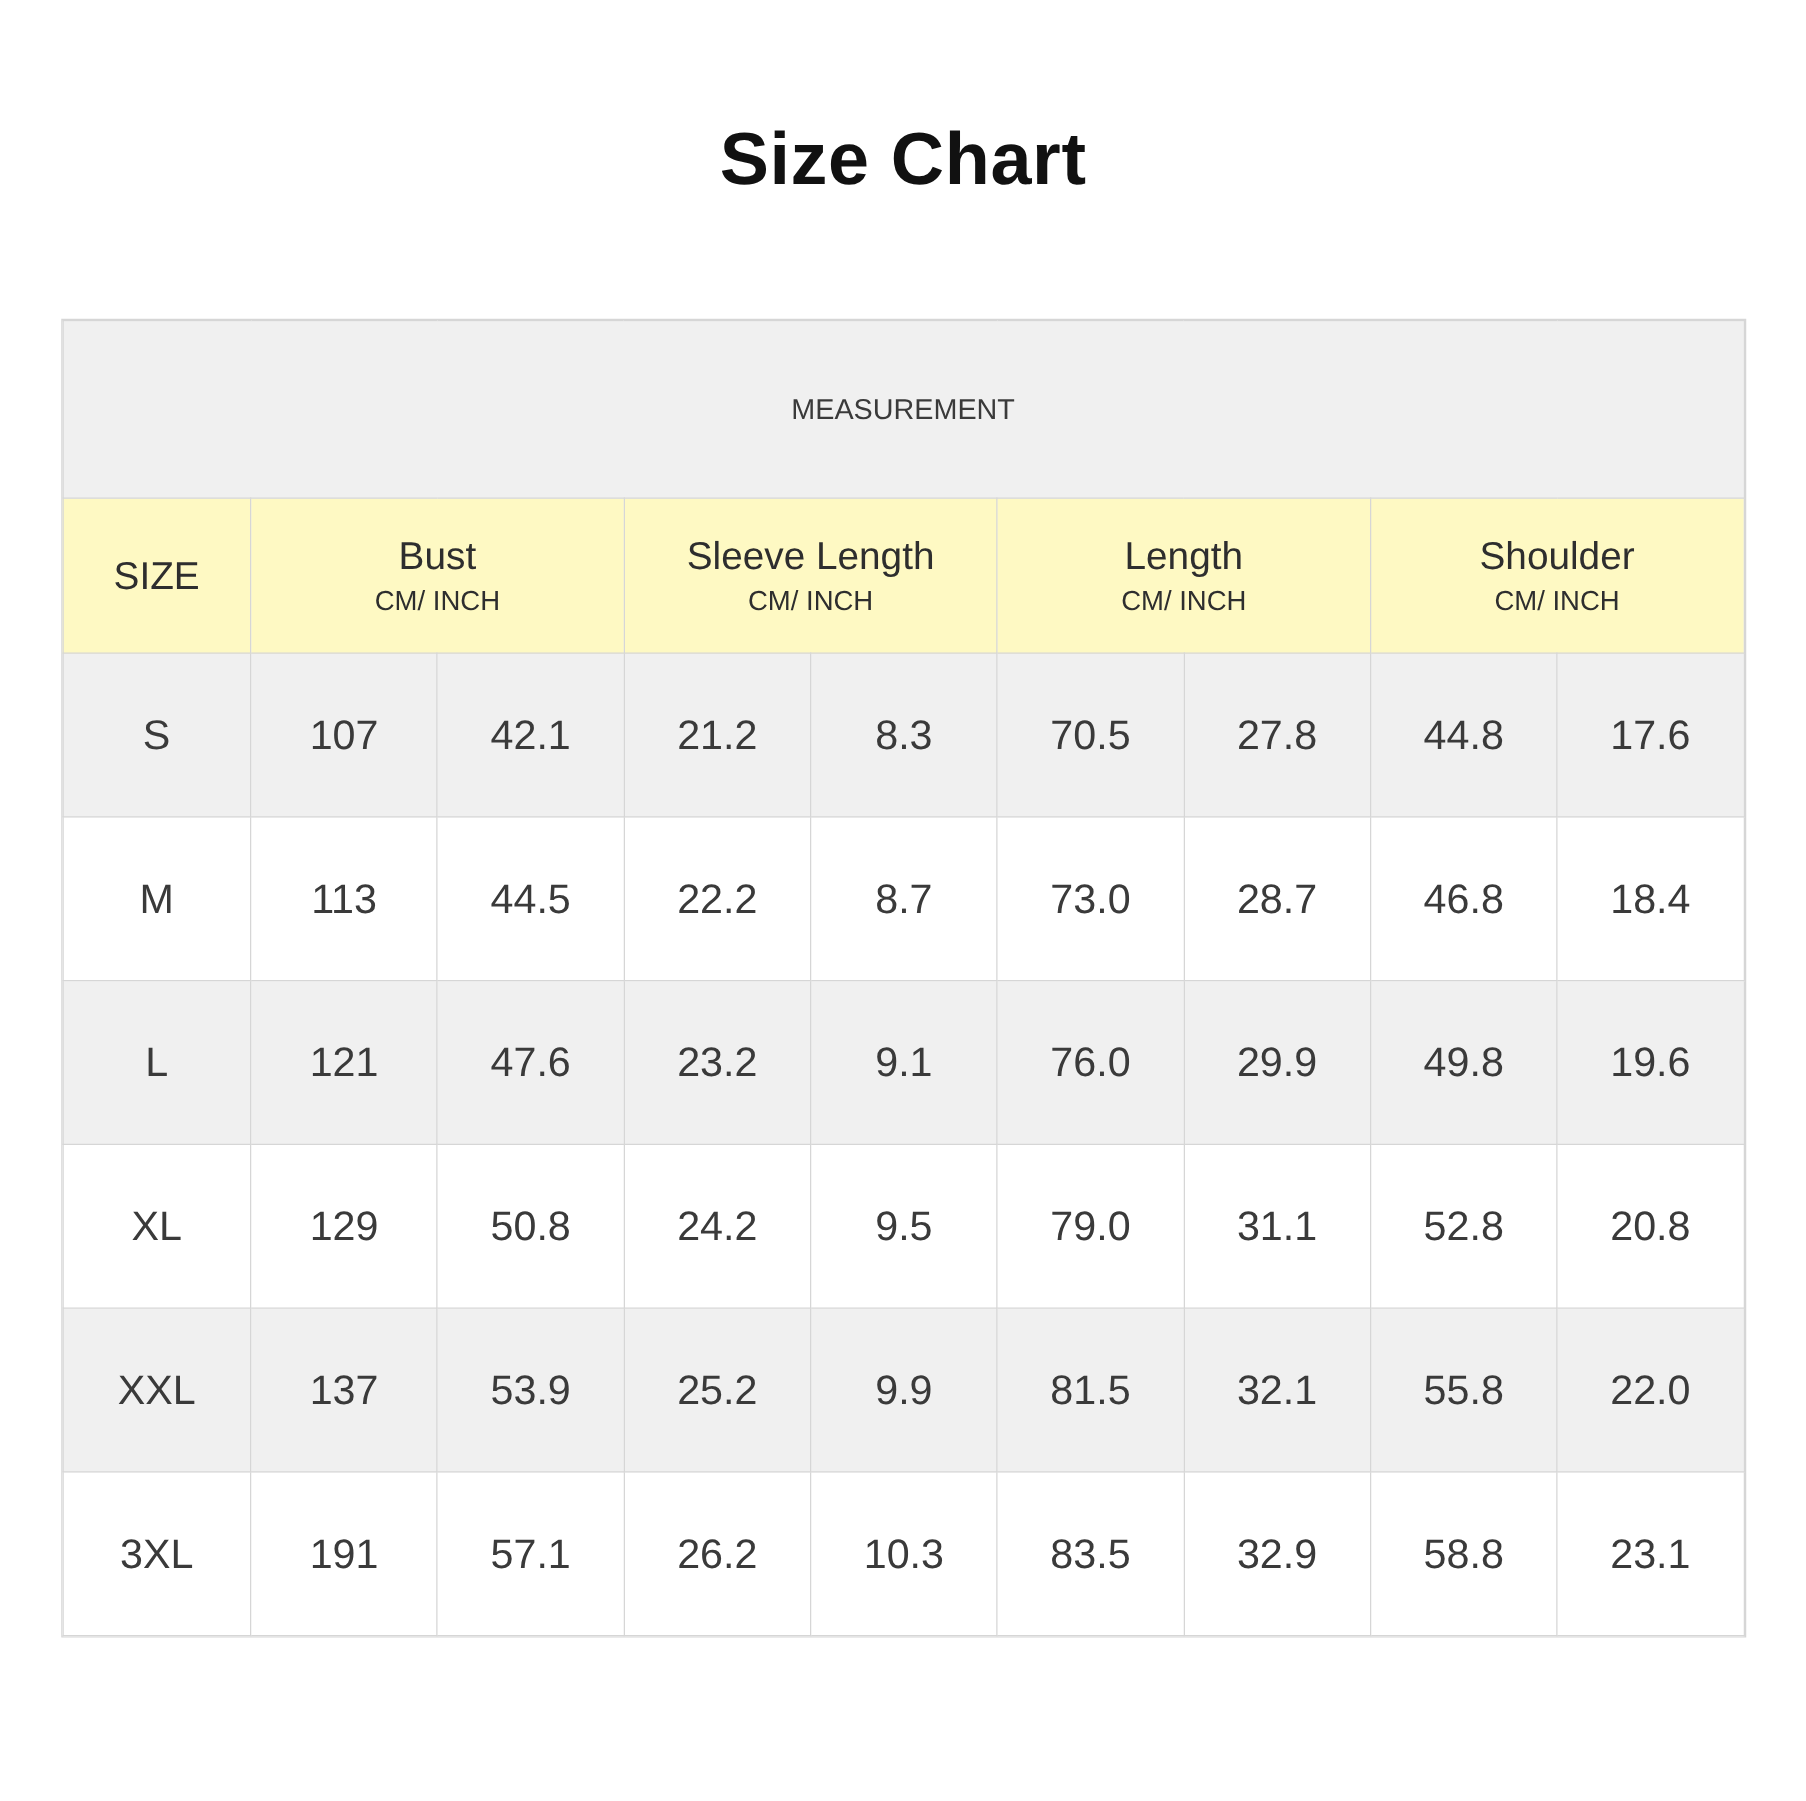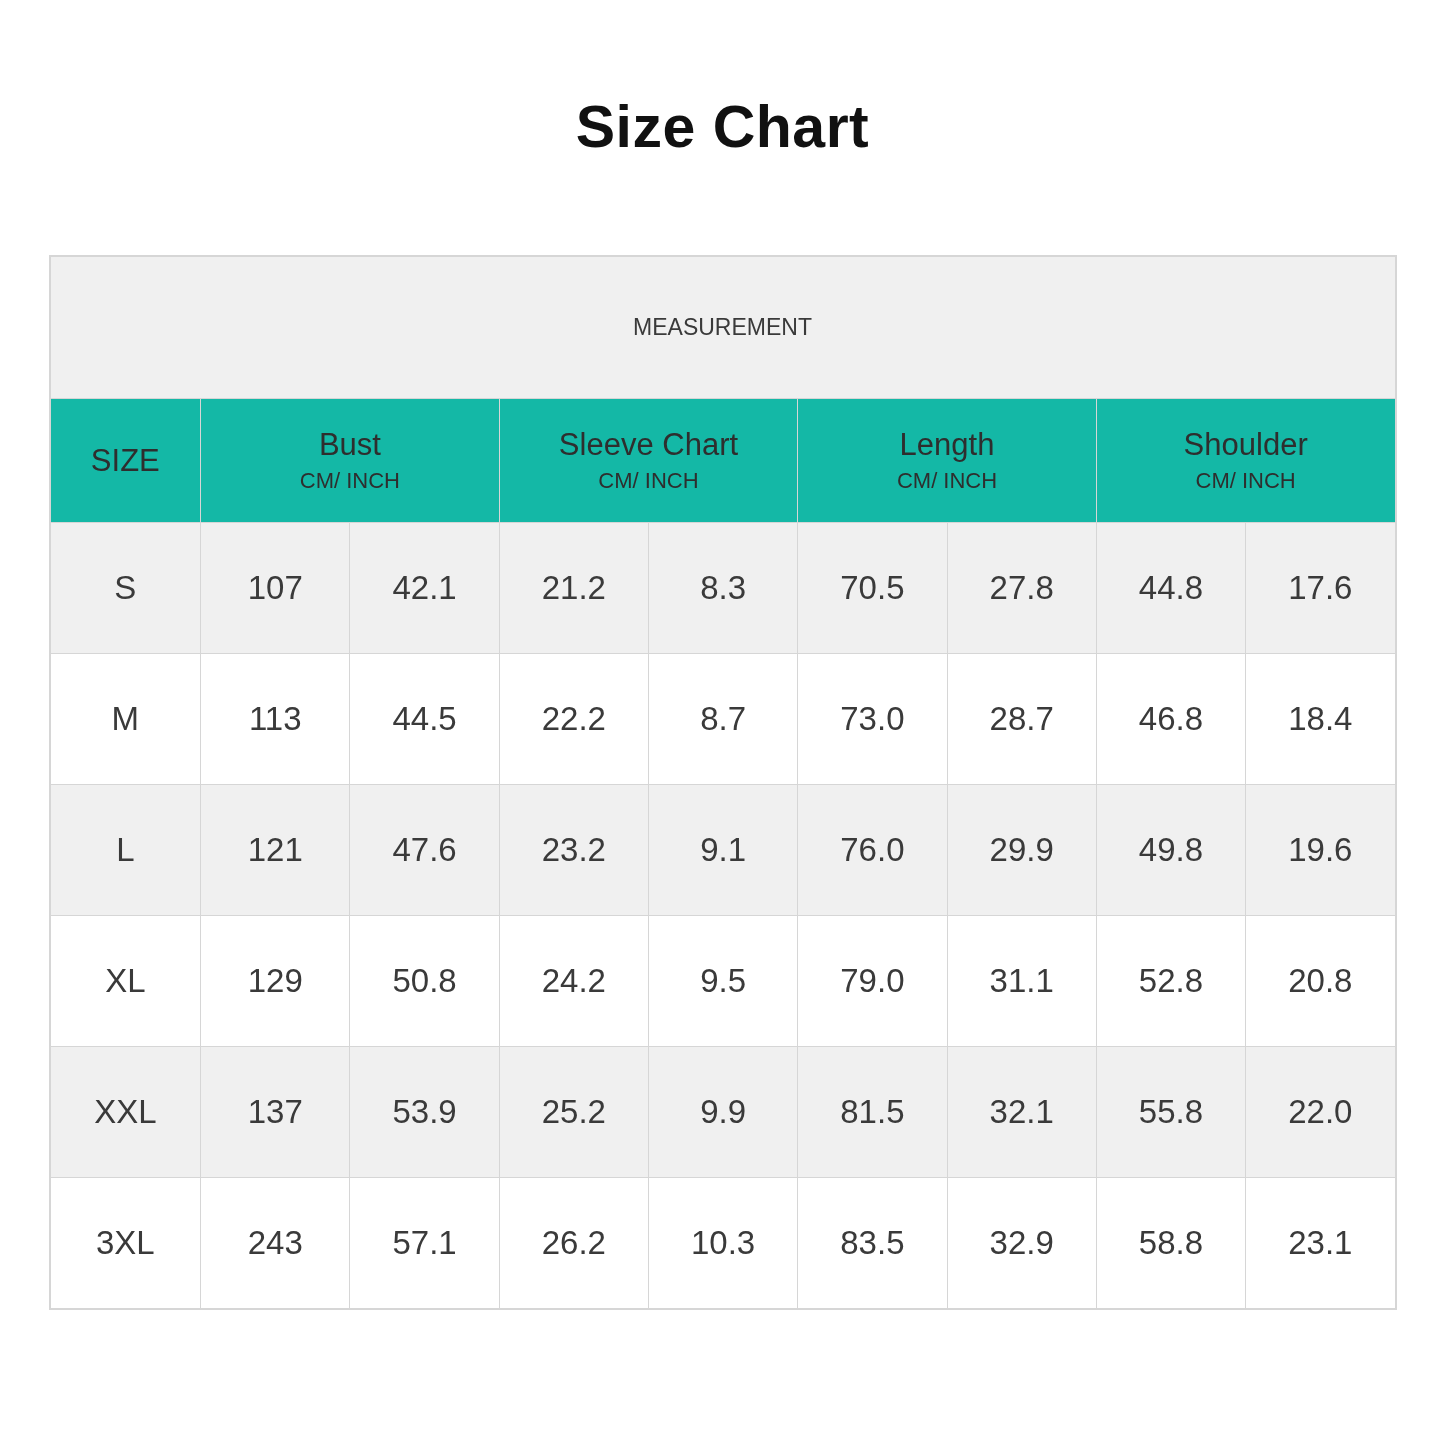--- a/index.html
+++ b/index.html
@@ -54,21 +54,21 @@
     height: 142px;
     font-size: 23px;
     color: #2b2b2b;
     background: #f0f0f0;
     border-left: none;
     border-right: none;
     border-top: none;
   }
   .header-row td {
     height: 124px;
-    background: #14b8a6;
+    background: #fef9c3;
     padding: 0 4px;
   }
   .col-head-main {
     font-size: 31px;
     color: #2e2e2e;
     line-height: 1.15;
     display: block;
   }
   .col-head-unit {
     font-size: 22px;
@@ -128,21 +128,21 @@
         </tr>
         <tr class="header-row">
           <td rowspan="1">
             <span class="size-head">SIZE</span>
           </td>
           <td colspan="2">
             <span class="col-head-main">Bust</span>
             <span class="col-head-unit"><span class="cm">CM</span><span>/ </span><span>INCH</span></span>
           </td>
           <td colspan="2">
-            <span class="col-head-main">Sleeve Chart</span>
+            <span class="col-head-main">Sleeve Length</span>
             <span class="col-head-unit"><span class="cm">CM</span><span>/ </span><span>INCH</span></span>
           </td>
           <td colspan="2">
             <span class="col-head-main">Length</span>
             <span class="col-head-unit"><span class="cm">CM</span><span>/ </span><span>INCH</span></span>
           </td>
           <td colspan="2">
             <span class="col-head-main">Shoulder</span>
             <span class="col-head-unit"><span class="cm">CM</span><span>/ </span><span>INCH</span></span>
           </td>
@@ -199,21 +199,21 @@
           <td>53.9</td>
           <td>25.2</td>
           <td>9.9</td>
           <td>81.5</td>
           <td>32.1</td>
           <td>55.8</td>
           <td>22.0</td>
         </tr>
         <tr class="plain">
           <td class="size-cell">3XL</td>
-          <td>243</td>
+          <td>191</td>
           <td>57.1</td>
           <td>26.2</td>
           <td>10.3</td>
           <td>83.5</td>
           <td>32.9</td>
           <td>58.8</td>
           <td>23.1</td>
         </tr>
       </tbody>
     </table>

